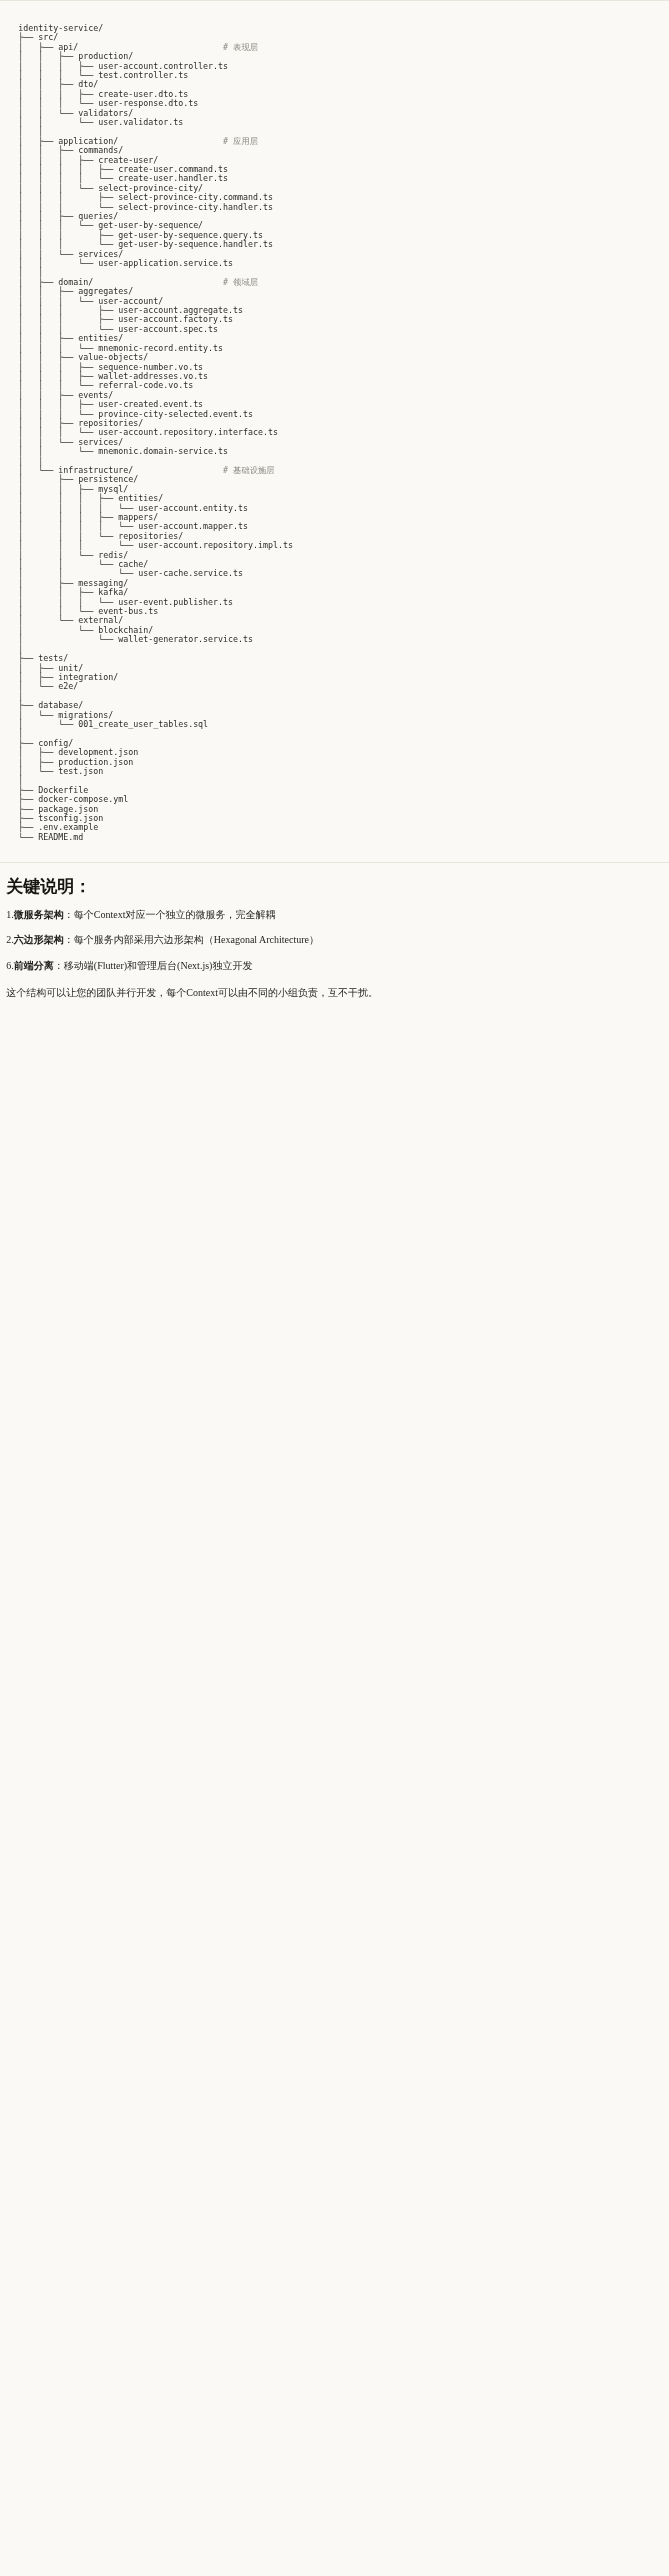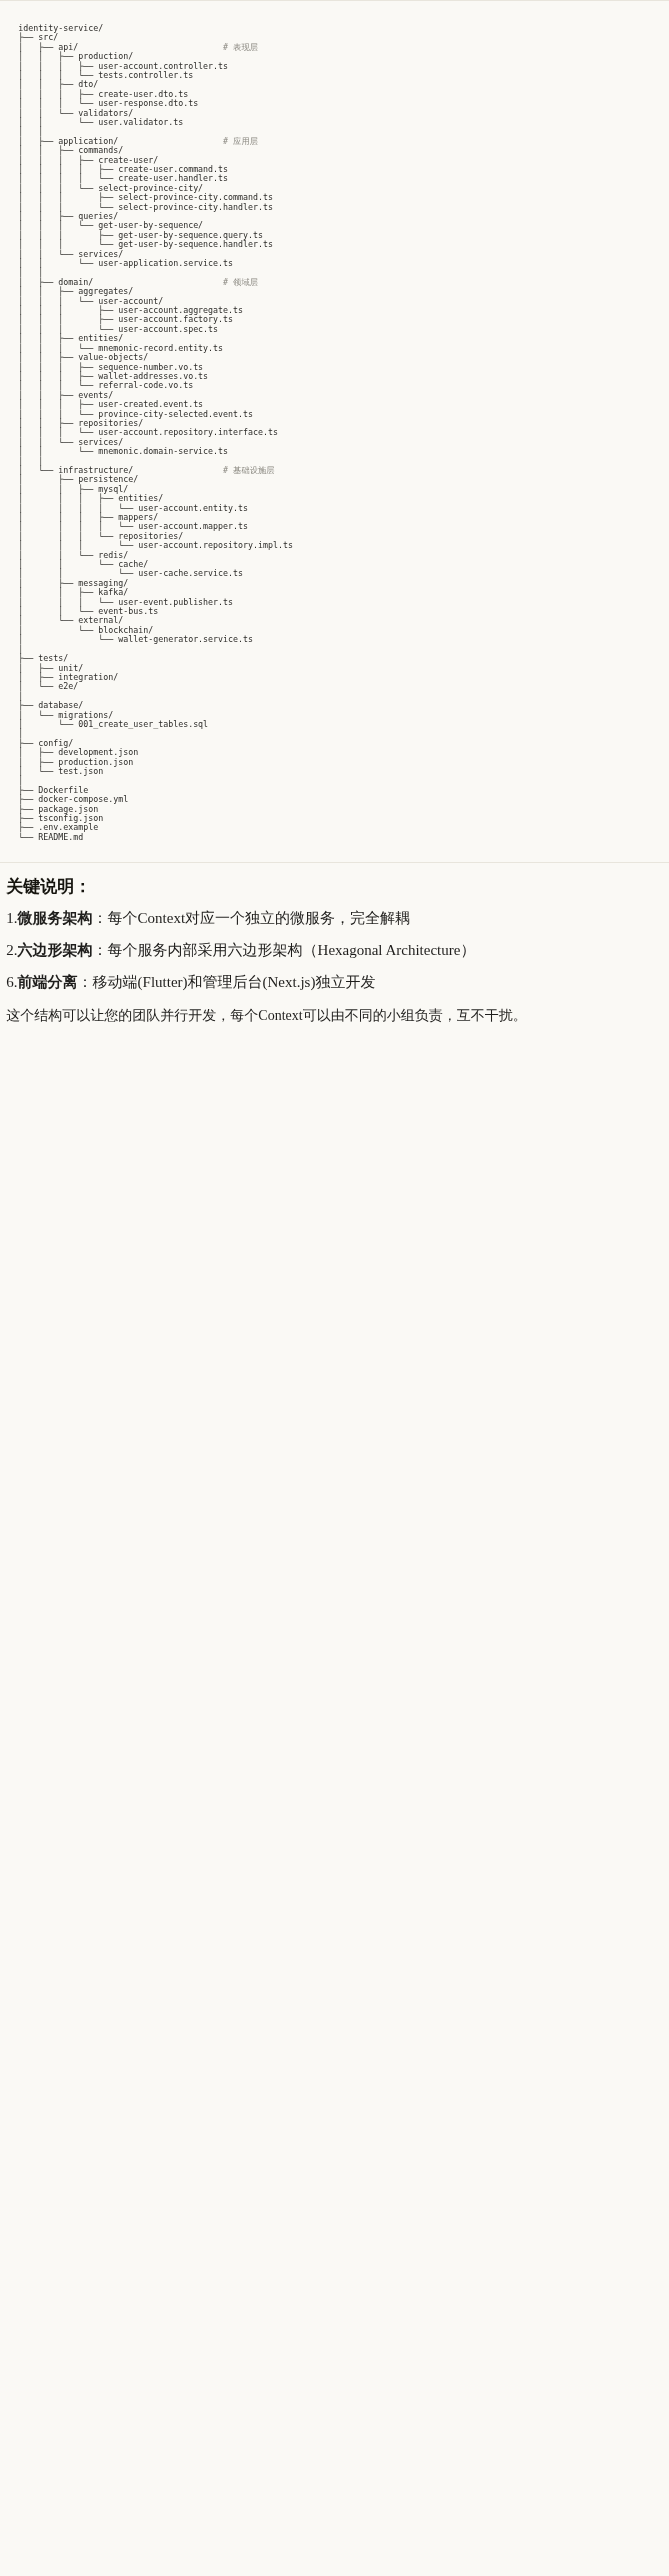--- a/index.html
+++ b/index.html
@@ -68,54 +68,54 @@
   }
   .notes h2 {
     font-family: "Liberation Serif", serif;
     font-weight: bold;
     font-size: 17px;
     margin: 0 0 10px 0;
     color: #16150f;
   }
   .note-item {
     font-family: "Liberation Serif", serif;
-    font-size: 15px;
+    font-size: 10px;
     line-height: 1.35;
     margin: 0 0 12px 0;
     color: #1f1e1c;
   }
   .note-item .num {
     font-family: "Liberation Serif", serif;
   }
   .note-item .term {
     font-weight: bold;
   }
   .note-footer {
     font-family: "Liberation Serif", serif;
-    font-size: 14px;
+    font-size: 10px;
     line-height: 1.4;
     margin: 13.8px 0 8.8px 0;
     color: #1f1e1c;
   }
 </style>
 </head>
 <body>
 
 <div class="page">
 
 
   <hr class="rule">
 
   <div class="tree-block">
     <pre class="tree" id="tree-out"><span class="line"><span>identity-service/</span>
 </span><span class="line"><span>├── src/</span>
 </span><span class="line"><span>│   ├── api/                             </span><span class="comment"># 表现层</span>
 </span><span class="line"><span>│   │   ├── production/</span>
 </span><span class="line"><span>│   │   │   ├── user-account.controller.ts</span>
-</span><span class="line"><span>│   │   │   └── tests.controller.ts</span>
+</span><span class="line"><span>│   │   │   └── test.controller.ts</span>
 </span><span class="line"><span>│   │   ├── dto/</span>
 </span><span class="line"><span>│   │   │   ├── create-user.dto.ts</span>
 </span><span class="line"><span>│   │   │   └── user-response.dto.ts</span>
 </span><span class="line"><span>│   │   └── validators/</span>
 </span><span class="line"><span>│   │       └── user.validator.ts</span>
 </span><span class="line"><span>│   │</span>
 </span><span class="line"><span>│   ├── application/                     </span><span class="comment"># 应用层</span>
 </span><span class="line"><span>│   │   ├── commands/</span>
 </span><span class="line"><span>│   │   │   ├── create-user/</span>
 </span><span class="line"><span>│   │   │   │   ├── create-user.command.ts</span>

